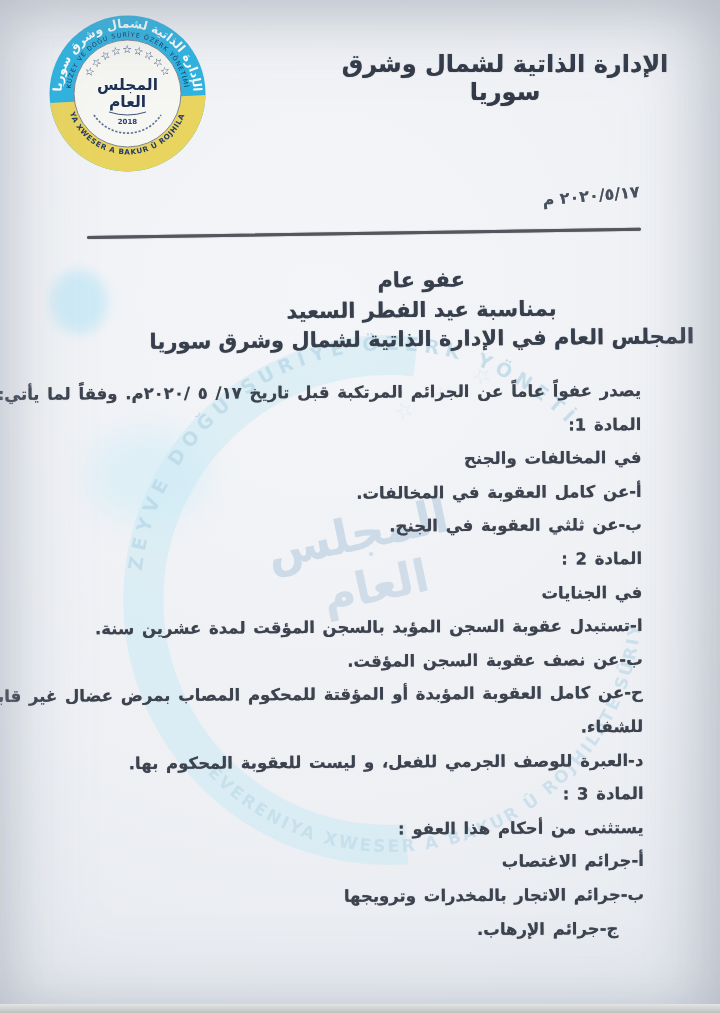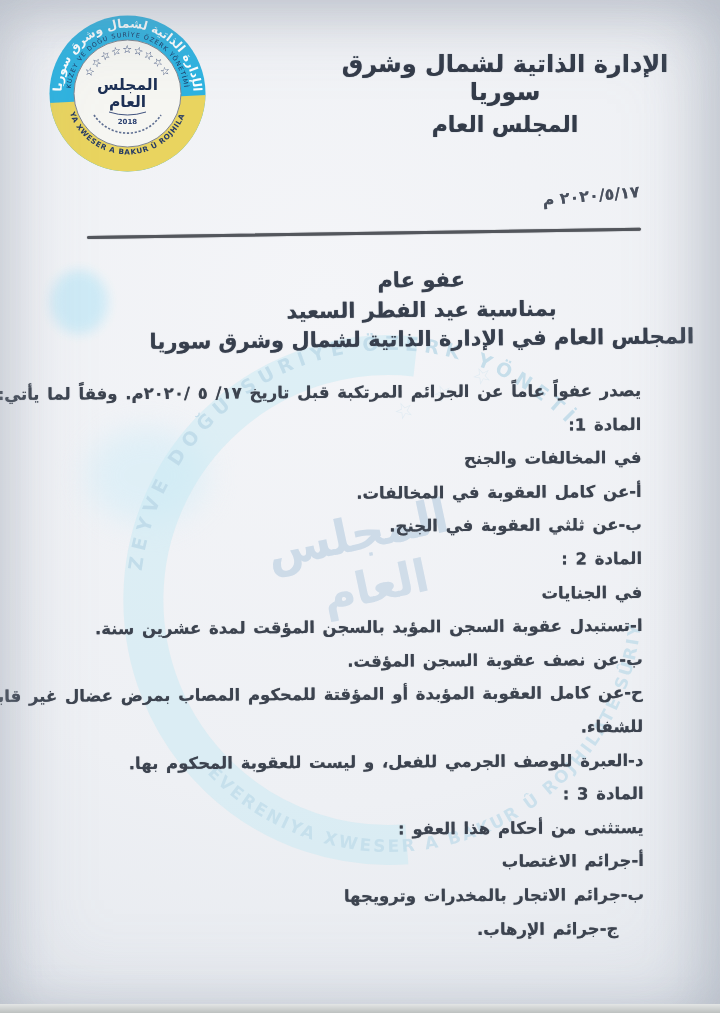--- a/index.html
+++ b/index.html
@@ -134,21 +134,20 @@
       <textPath href="#lgStars" startOffset="50%" text-anchor="middle">☆☆☆☆☆☆☆☆☆</textPath>
     </text>
     <text x="78.5" y="75" font-size="15.5" font-weight="700" fill="#1d3055" text-anchor="middle">المجلس</text>
     <text x="78.5" y="92" font-size="15.5" font-weight="700" fill="#1d3055" text-anchor="middle">العام</text>
     <path d="M60,97 Q78.5,103 97,97" stroke="#2b4070" stroke-width="0.9" fill="none"></path>
     <text x="78.5" y="109" font-size="7" font-weight="700" fill="#2b4070" text-anchor="middle">2018</text>
     <path d="M45,100 A40,40 0 0 0 112,100" stroke="#2b4070" stroke-width="1.6" fill="none" stroke-dasharray="2.2 1.7" opacity="0.75"></path>
   </svg>
 
   <div class="hdr1">الإدارة الذاتية لشمال وشرق سوريا</div>
-  <div class="hdr2">المجلس العام</div>
   <div class="date">٢٠٢٠/٥/١٧ م</div>
   <div class="divider"></div>
 
   <div class="title">
     <div>عفو عام</div>
     <div>بمناسبة عيد الفطر السعيد</div>
     <div>المجلس العام في الإدارة الذاتية لشمال وشرق سوريا</div>
   </div>
 
   <div class="doc-text">

